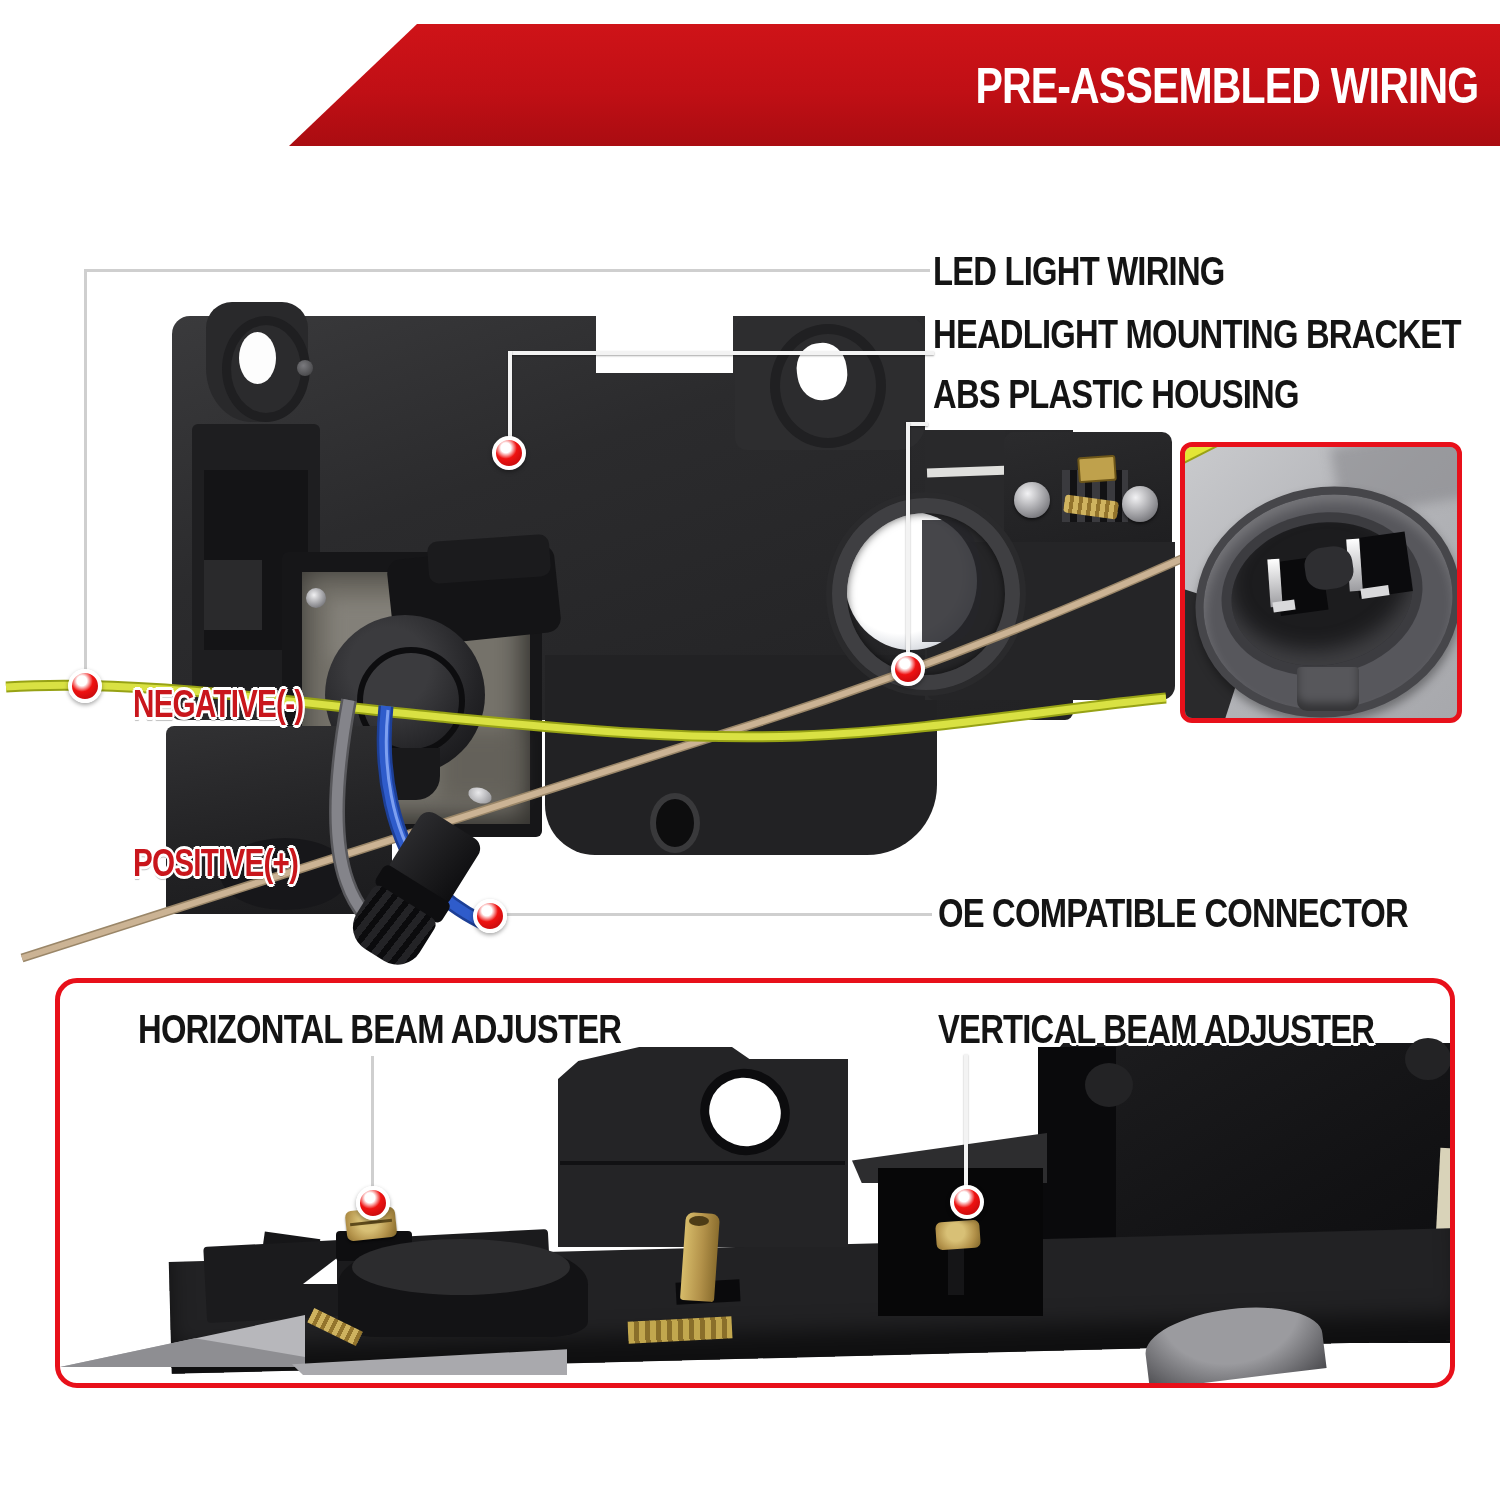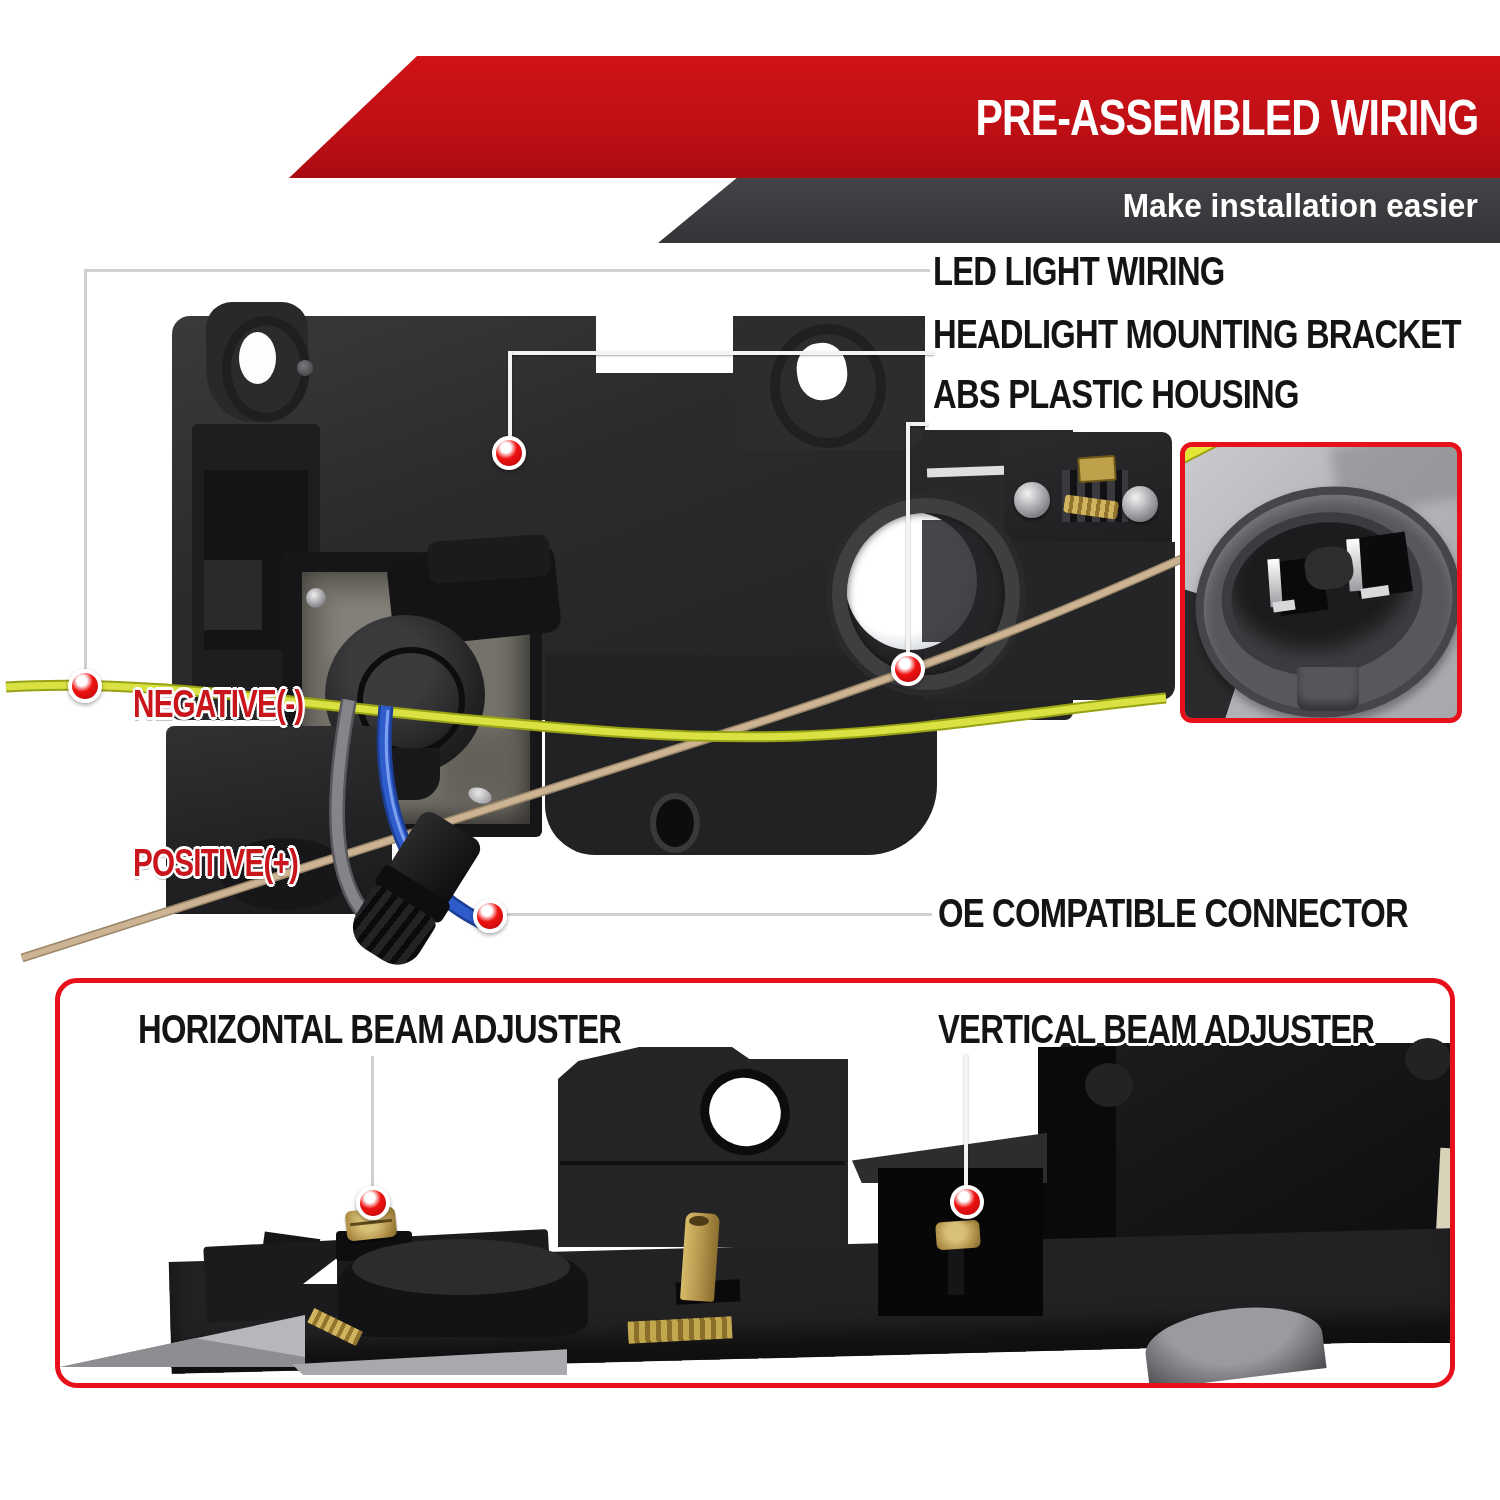--- a/index.html
+++ b/index.html
@@ -1,21 +1,21 @@
 <!DOCTYPE html>
 <html><head>
 <meta charset="utf-8">
 <style>
   html,body{margin:0;padding:0;background:#fff;}
   #canvas{position:relative;width:1500px;height:1500px;background:#ffffff;overflow:hidden;
           font-family:"Liberation Sans","DejaVu Sans",sans-serif;}
   .abs{position:absolute;}
 
   
-  #banner-red{left:0;top:56px;width:1500px;height:124px;z-index:6;
+  #banner-red{left:0;top:24px;width:1500px;height:124px;z-index:6;
     background:linear-gradient(180deg,#cf1318 0%,#c00f15 55%,#a90c11 100%);
     clip-path:polygon(417px 0,1500px 0,1500px 122px,289px 122px);
     filter:drop-shadow(0 4px 3px rgba(0,0,0,.35));}
   #banner-red .txt{position:absolute;right:22px;top:50%;transform:translateY(-50%) scaleX(.82);
     transform-origin:right center;color:#fff;font-weight:bold;font-size:50px;white-space:nowrap;
     letter-spacing:-1px;}
   #banner-gray{left:0;top:167px;width:1500px;height:76px;z-index:5;
     background:linear-gradient(180deg,#45454a 0%,#353538 100%);
     clip-path:polygon(750px 0,1500px 0,1500px 76px,658px 76px);
     filter:drop-shadow(0 3px 2px rgba(0,0,0,.3));}
@@ -53,23 +53,20 @@
 
   svg{display:block;}
 </style>
 </head>
 <body>
 
 <div id="canvas">
 
   <div id="banner-red" class="abs">
     <div class="txt">PRE-ASSEMBLED WIRING</div>
-  </div>
-  <div id="banner-gray" class="abs">
-    <div class="txt">Make installation easier</div>
   </div>
 
   <div id="main-photo" class="abs">
 
     <div class="ph" style="left:172px;top:316px;width:901px;height:404px;border-radius:18px 10px 8px 8px;
                 background:linear-gradient(160deg,#3a3a3c 0%,#2b2b2d 38%,#222224 100%);"></div>
 
     <div class="ph" style="left:596px;top:316px;width:137px;height:57px;background:#fff;"></div>
 
     <div class="ph" style="left:925px;top:316px;width:148px;height:114px;background:#fff;"></div>

